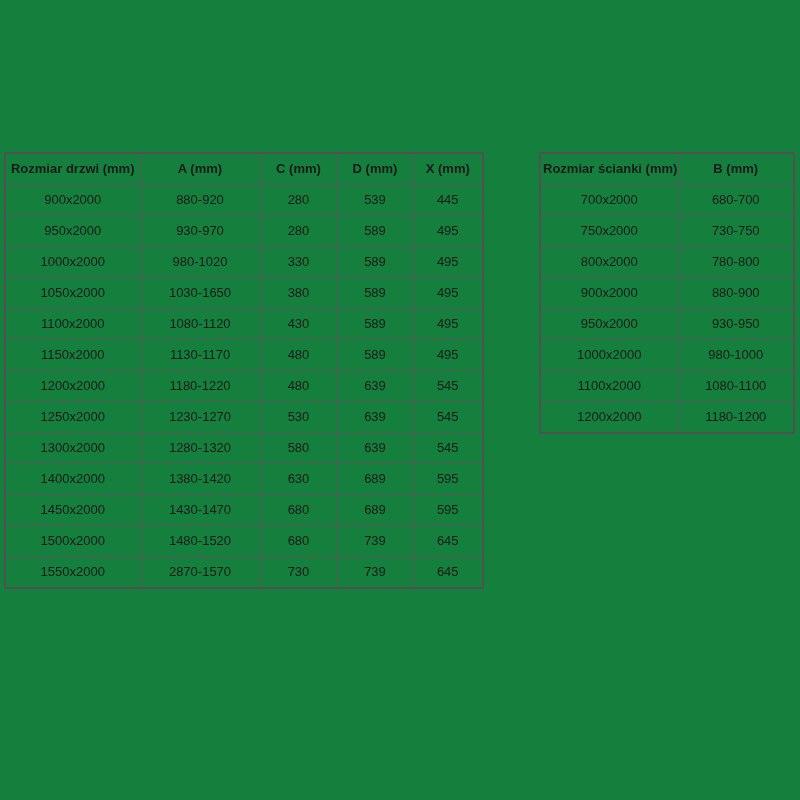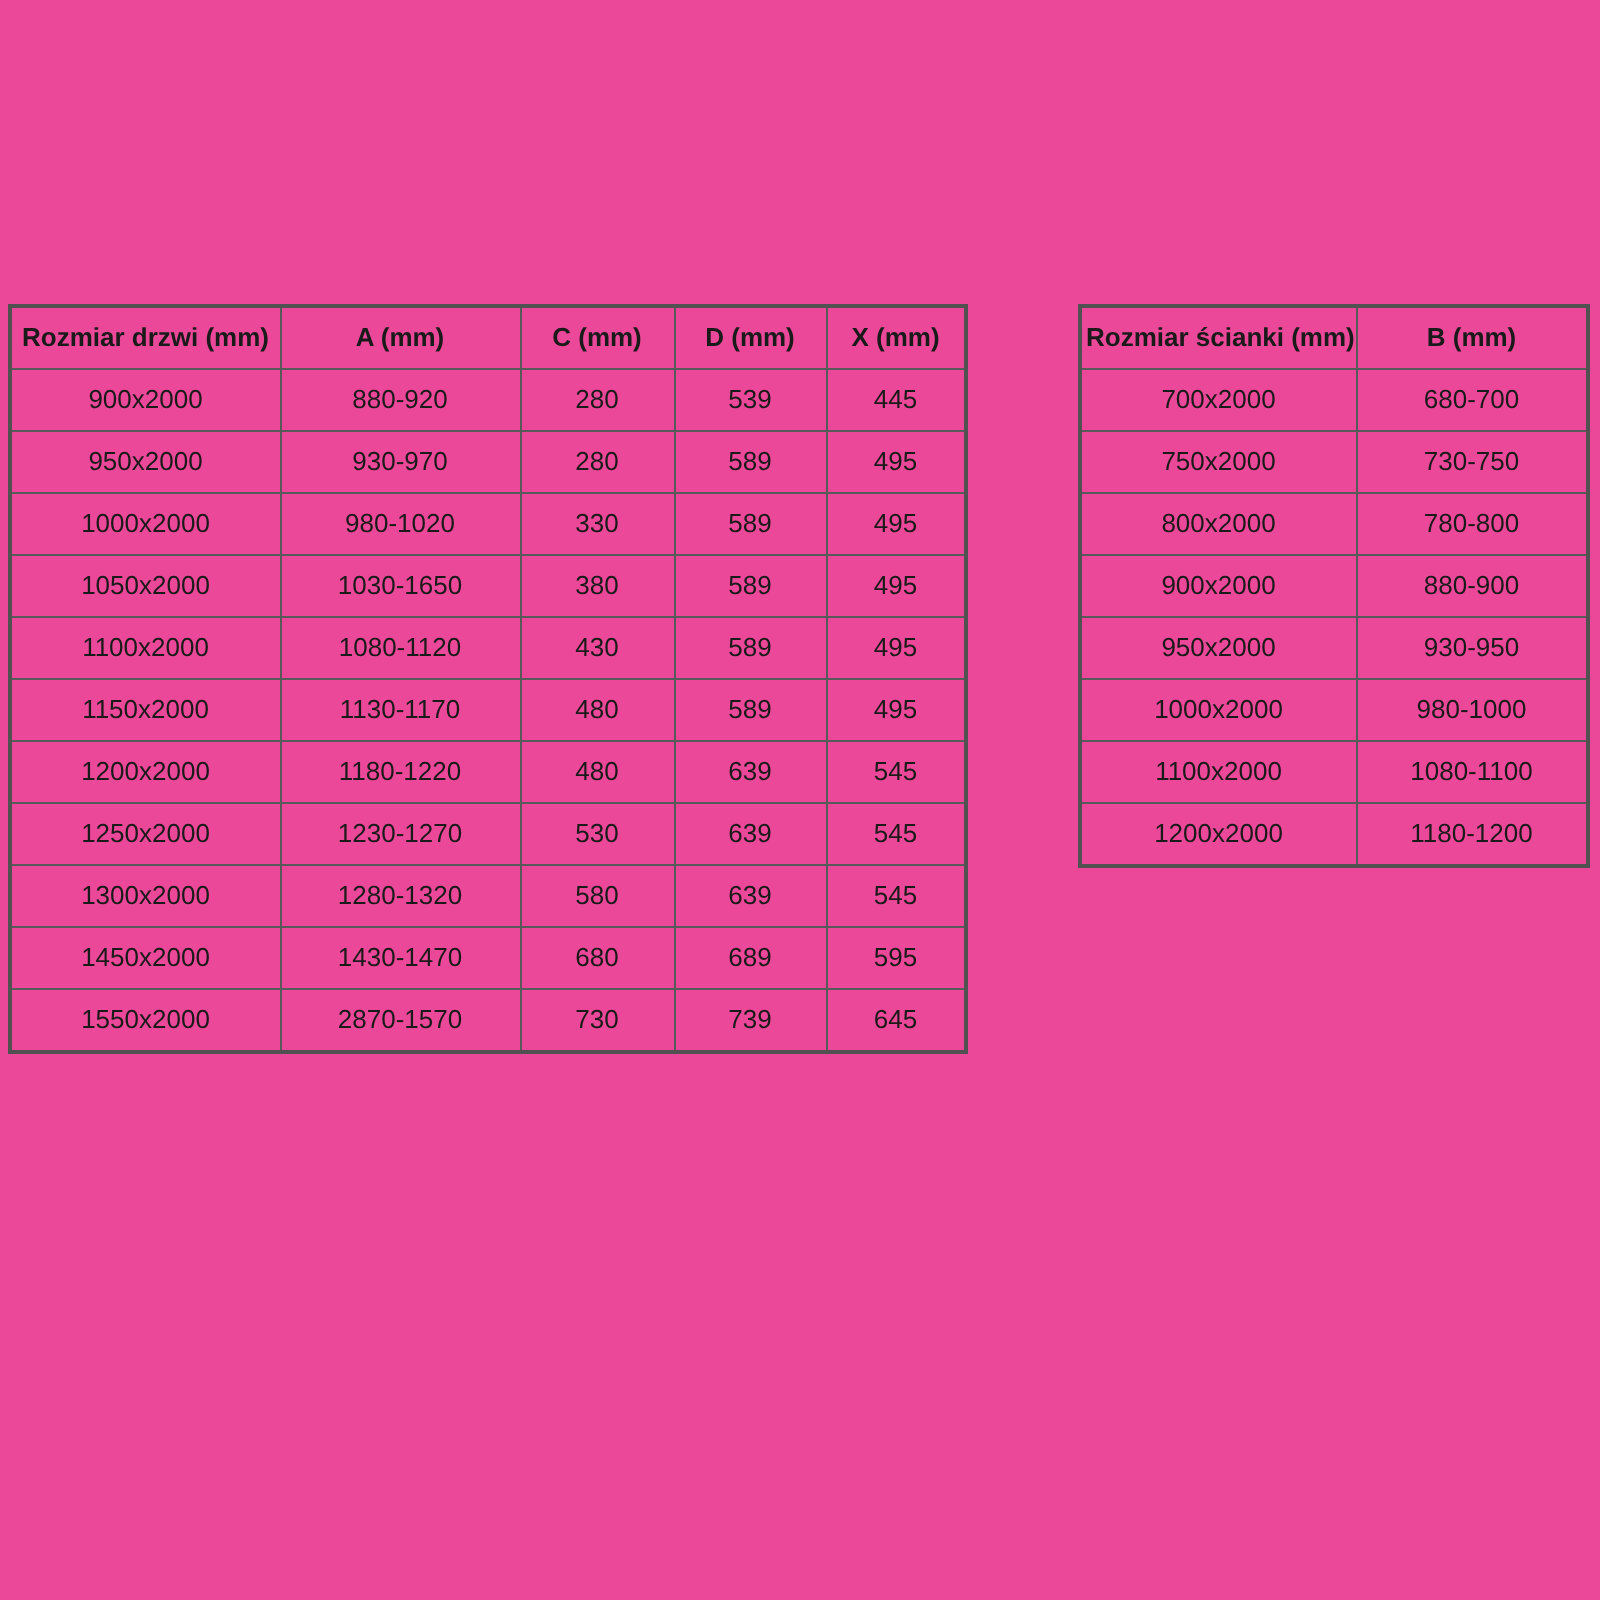--- a/index.html
+++ b/index.html
@@ -4,21 +4,21 @@
 <style>
   html, body {
     margin: 0;
     padding: 0;
     background: #ffffff;
   }
   .page {
     position: relative;
     width: 800px;
     height: 800px;
-    background: #ec4899;
+    background: #15803d;
     font-family: "Liberation Sans", sans-serif;
   }
   table.spec-table {
     position: absolute;
     border-collapse: collapse;
     table-layout: fixed;
     border: 2px solid #515151;
   }
   .spec-table th,
   .spec-table td {
@@ -129,25 +129,39 @@
           <td>545</td>
         </tr>
         <tr>
           <td>1300x2000</td>
           <td>1280-1320</td>
           <td>580</td>
           <td>639</td>
           <td>545</td>
         </tr>
         <tr>
+          <td>1400x2000</td>
+          <td>1380-1420</td>
+          <td>630</td>
+          <td>689</td>
+          <td>595</td>
+        </tr>
+        <tr>
           <td>1450x2000</td>
           <td>1430-1470</td>
           <td>680</td>
           <td>689</td>
           <td>595</td>
+        </tr>
+        <tr>
+          <td>1500x2000</td>
+          <td>1480-1520</td>
+          <td>680</td>
+          <td>739</td>
+          <td>645</td>
         </tr>
         <tr>
           <td>1550x2000</td>
           <td>2870-1570</td>
           <td>730</td>
           <td>739</td>
           <td>645</td>
         </tr>
       </tbody>
   </table>

